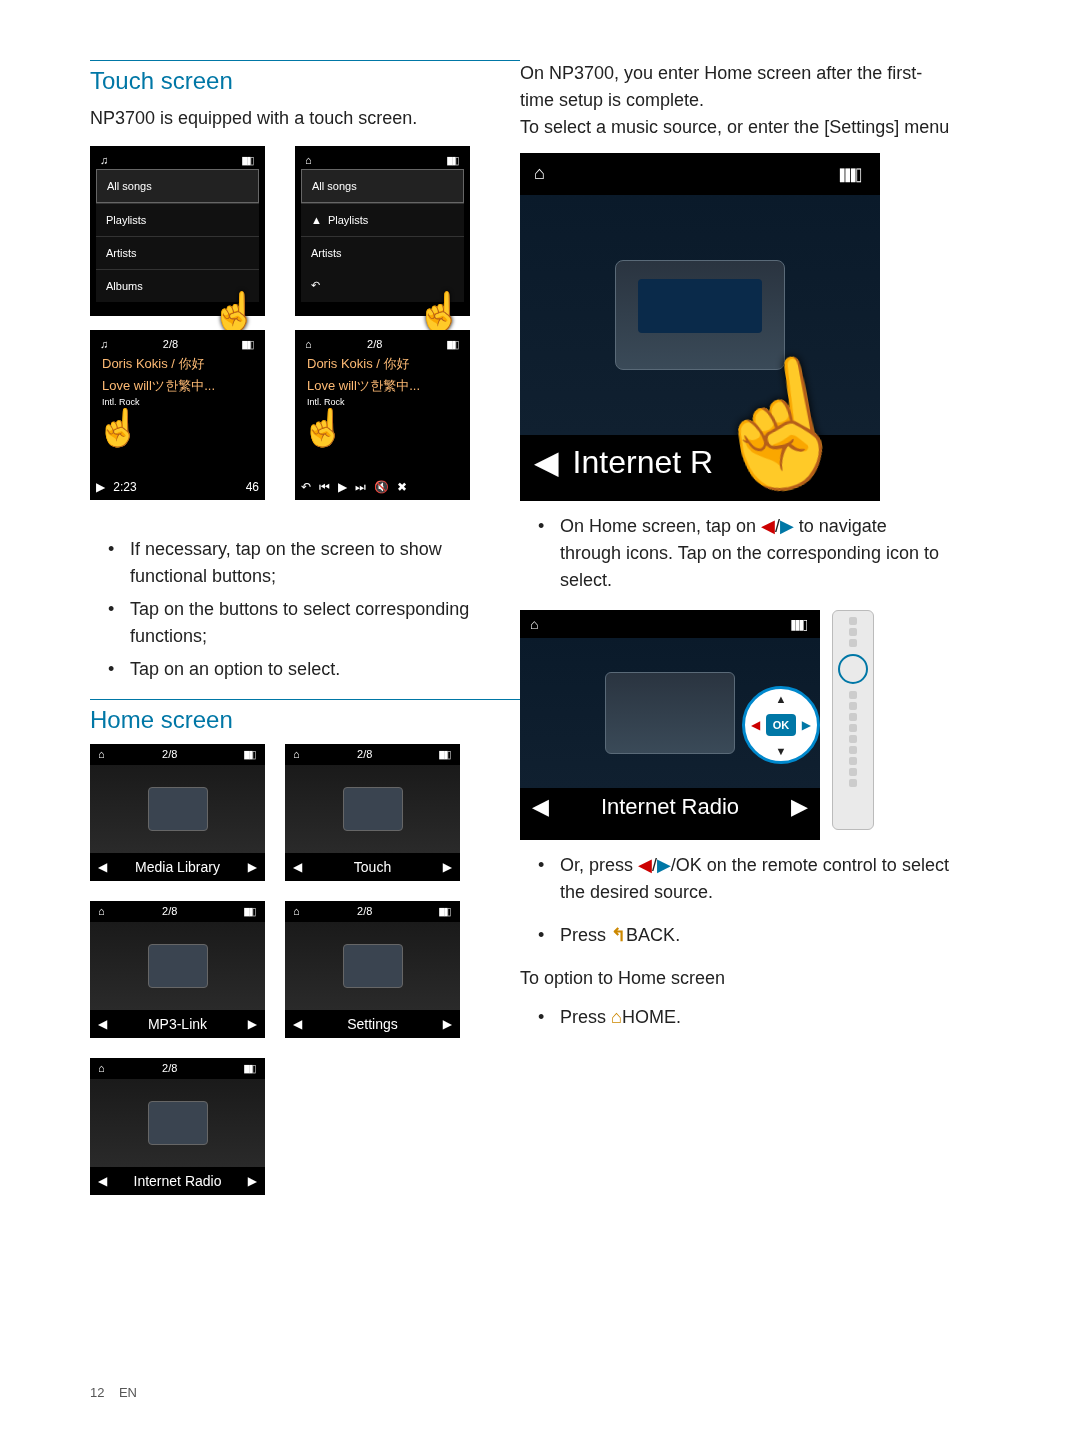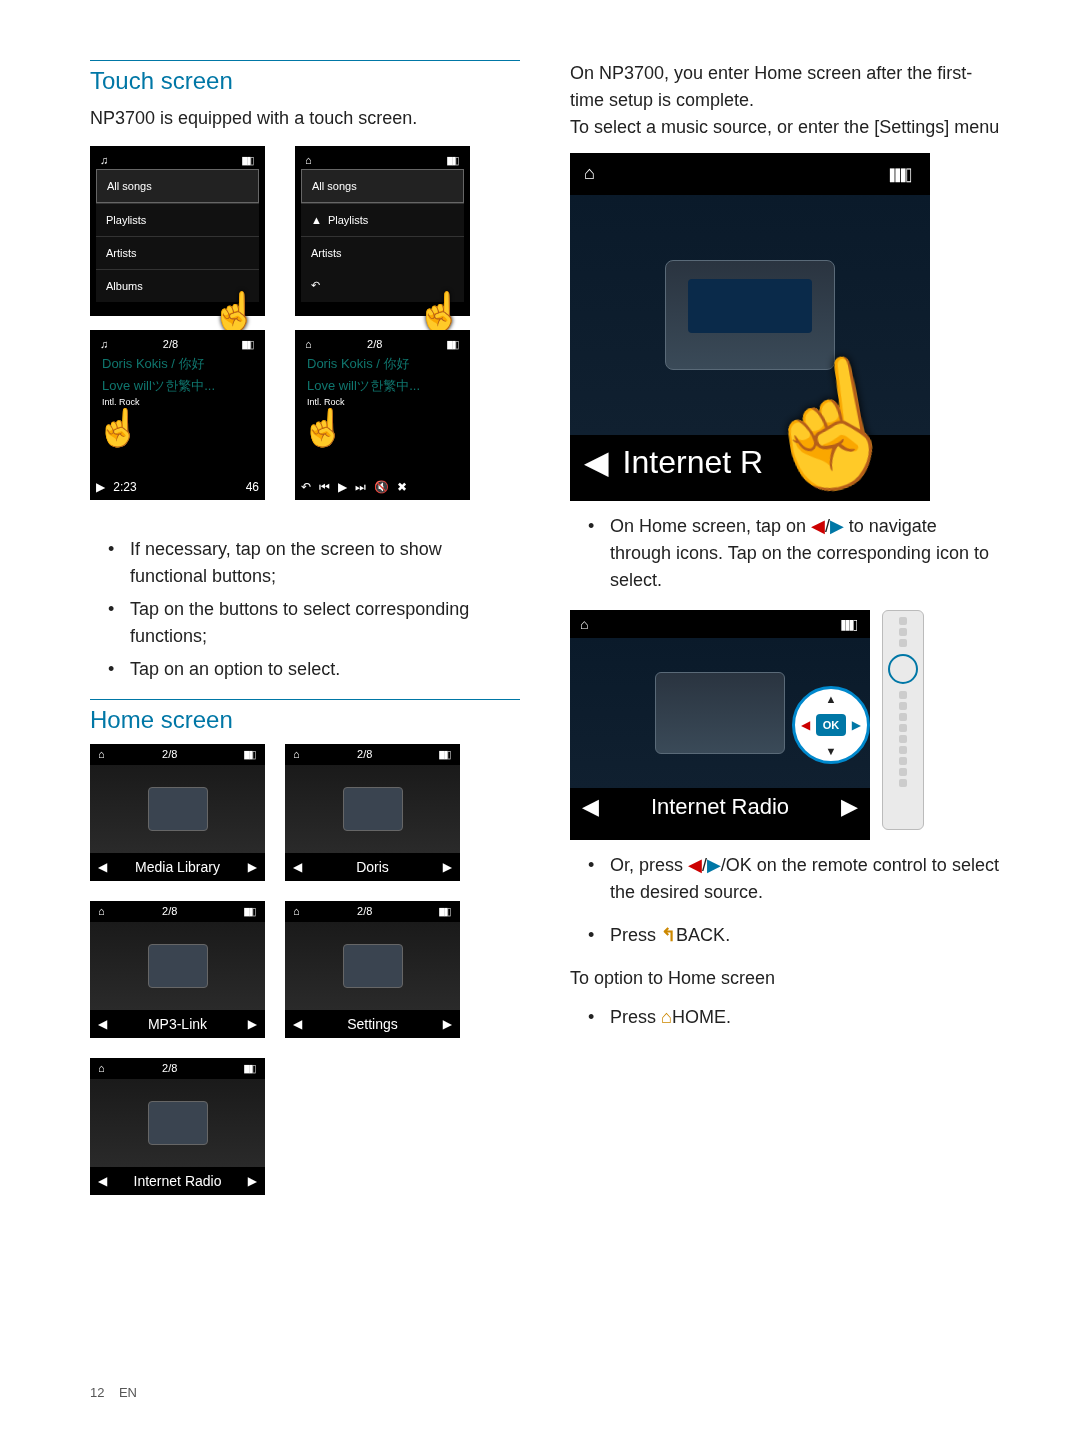--- a/index.html
+++ b/index.html
@@ -5,21 +5,21 @@
   * { box-sizing: border-box; margin: 0; padding: 0; }
   html, body { background: #fff; }
   body {
     width: 1080px;
     height: 1440px;
     font-family: "Gill Sans", "Gill Sans MT", "Segoe UI", Arial, sans-serif;
     color: #222;
     position: relative;
     padding: 60px 70px 40px 90px;
   }
-  .cols { display: flex; gap: 50px; }
+  .cols { display: flex; }
   .col { width: 430px; }
   h2 {
     color: #0077a6;
     font-weight: 400;
     font-size: 24px;
     border-top: 1px solid #0077a6;
     padding-top: 6px;
     margin-bottom: 10px;
   }
   p { font-size: 18px; line-height: 1.5; font-weight: 300; }
@@ -27,21 +27,21 @@
   ul.bul li { position: relative; font-size: 18px; line-height: 1.5; margin-bottom: 6px; font-weight: 300; }
   ul.bul li::before { content: "•"; position: absolute; left: -22px; top: 0; }
   .b { font-weight: 400; }
   .fig-row { display: flex; gap: 30px; margin: 14px 0 8px 0; }
   .list-fig { background:#000; width:175px; height:170px; color:#fff; font-size:11px; padding:6px; position:relative; }
   .list-fig .top { display:flex; justify-content:space-between; padding:2px 4px; }
   .list-fig .row { background:#111; border-top:1px solid #333; padding:10px 10px; }
   .list-fig .row.hi { background:#222; border:1px solid #666; }
   .list-fig .hand { position:absolute; right:6px; bottom:-18px; font-size:38px; color:#fff; filter: drop-shadow(0 0 2px #000); }
   .play-fig { background:#000; width:175px; height:170px; color:#fff; font-size:11px; padding:6px; position:relative; }
-  .play-fig .tt { color:#0f766e; font-size:13px; padding:2px 6px; }
+  .play-fig .tt { color:#fdba74; font-size:13px; padding:2px 6px; }
   .play-fig .ctrl { position:absolute; bottom:6px; left:6px; right:6px; display:flex; gap:8px; font-size:12px; }
   .mini { width:175px; background:#000; color:#fff; }
   .mini .bar { display:flex; justify-content:space-between; font-size:11px; padding:4px 8px; }
   .mini .pic { height:88px; background:linear-gradient(#1a1a1a,#2a2a2a); display:flex; align-items:center; justify-content:center; }
   .mini .lab { display:flex; align-items:center; justify-content:space-between; padding:6px 8px; font-size:14px; }
   .mini .lab .tri { font-size:12px; }
   .mini .pic .device { width:60px; height:44px; background:#3a4450; border-radius:4px; border:1px solid #666; }
   .home-grid { display:flex; flex-wrap:wrap; gap:20px; width:380px; margin-top:10px; }
   .bigfig { position:relative; background:#000; width:360px; height:348px; color:#fff; margin-top:12px; }
   .bigfig .bar { display:flex; justify-content:space-between; padding:10px 14px; font-size:18px; }
@@ -177,21 +177,21 @@
         <div class="bar">
             <span>⌂</span>
             <span>2/8</span>
             <span class="sig">▮▮▮▯</span>
           </div>
         <div class="pic">
             <div class="device"></div>
           </div>
         <div class="lab">
             <span class="tri">◀</span>
-            <span>Doris</span>
+            <span>Touch</span>
             <span class="tri">▶</span>
           </div>
       </div>
 
       <div class="mini">
         <div class="bar">
             <span>⌂</span>
             <span>2/8</span>
             <span class="sig">▮▮▮▯</span>
           </div>

